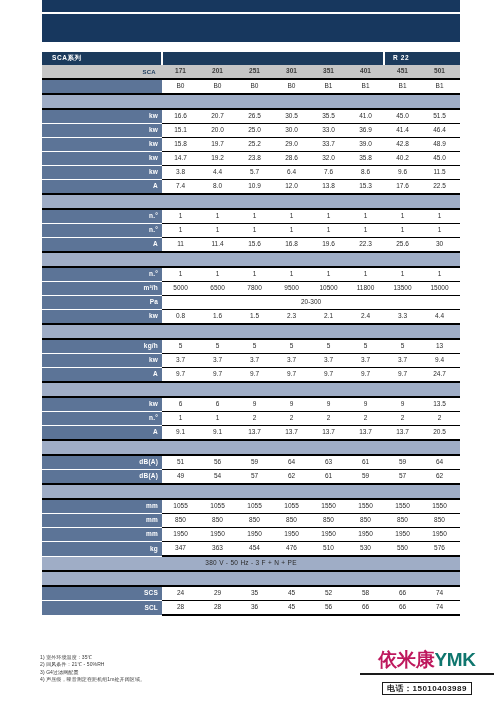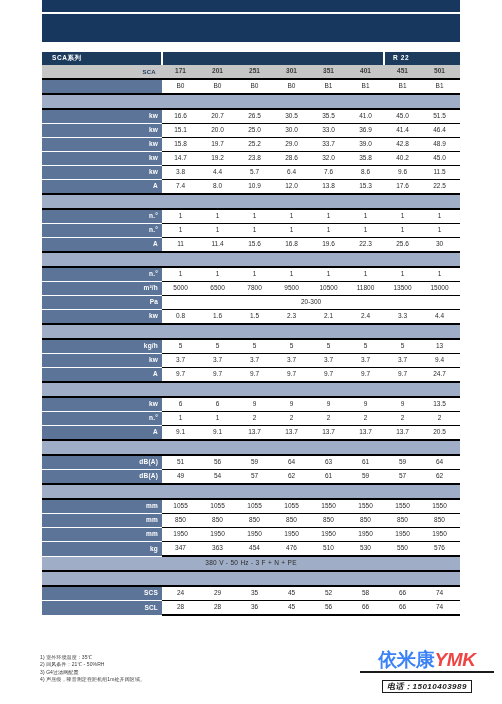--- a/index.html
+++ b/index.html
@@ -179,22 +179,22 @@
     width: 146px;
     text-align: center;
   }
   .logo-main {
     font-size: 19px;
     font-weight: bold;
     line-height: 1.05;
     letter-spacing: -0.3px;
     white-space: nowrap;
   }
-  .logo-cn { color: #3b82f6; }
-  .logo-en { color: #ef4444; font-style: italic; }
+  .logo-cn { color: #be185d; font-family: Liberation Mono, monospace; }
+  .logo-en { color: #0f766e; }
   .logo-rule {
     height: 2px;
     background: #1a1a1a;
     margin: 1px 6px 2px 6px;
   }
   .logo-sub {
     font-size: 9px;
     font-weight: bold;
     color: #1a1a1a;
     letter-spacing: 1px;
@@ -204,21 +204,20 @@
   .logo-phone {
     margin-top: 2px;
     border: 1px solid #1a1a1a;
     display: inline-block;
     padding: 0px 4px;
     font-size: 8px;
     font-weight: bold;
     color: #1a1a1a;
     letter-spacing: 0.5px;
     white-space: nowrap;
-    font-style: italic;
   }
 </style>
 </head>
 <body>
 
 <div class="band band-1"></div>
 <div class="band band-2"></div>
 
 <div class="sheet">
   <table class="spec">

